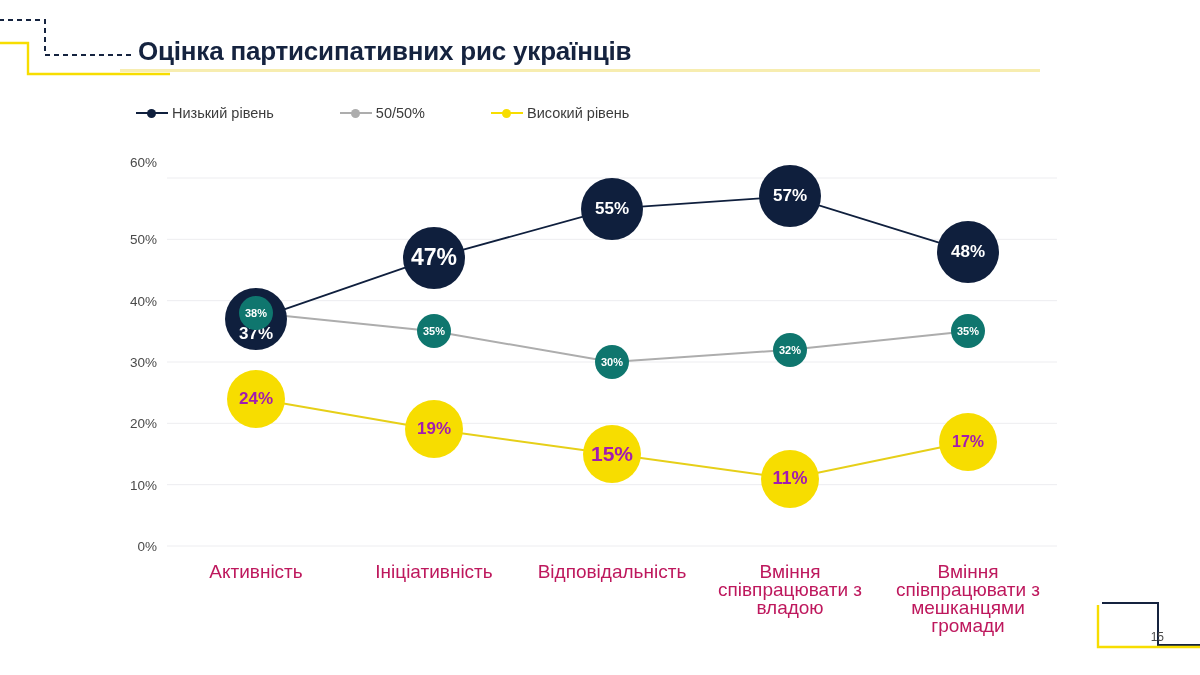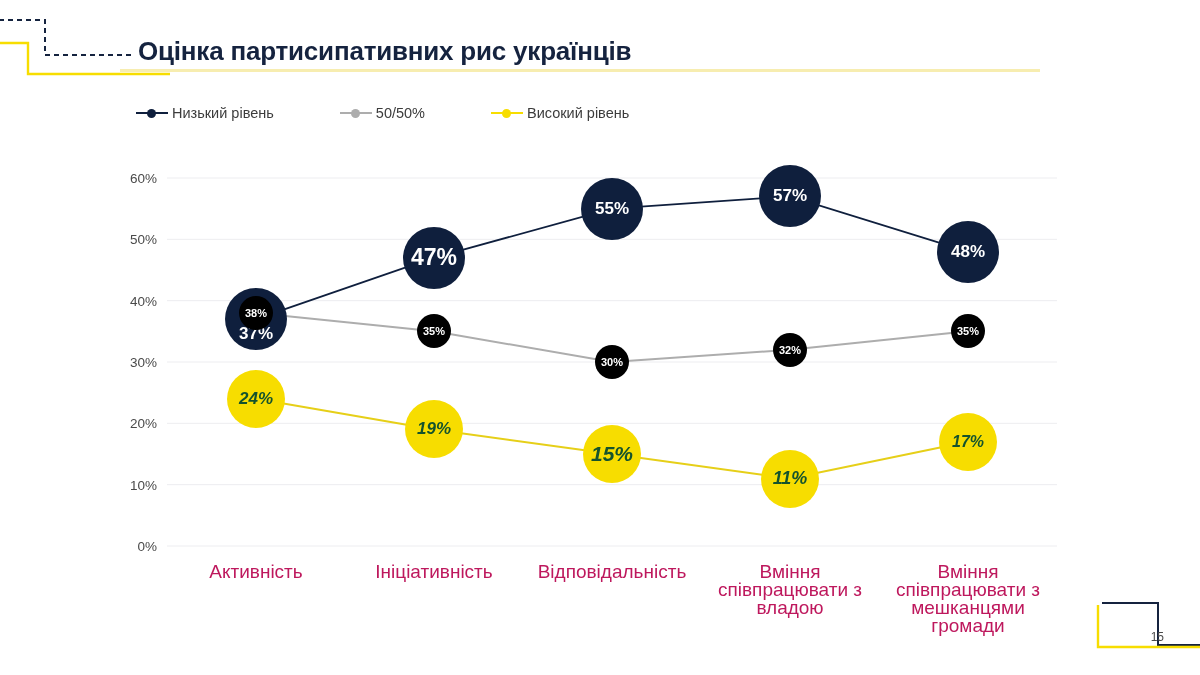--- a/index.html
+++ b/index.html
@@ -57,22 +57,22 @@
   }
 
   
   .bubble{
     position:absolute;border-radius:50%;
     display:flex;align-items:center;justify-content:center;
     transform:translate(-50%,-50%);
     font-weight:bold;
   }
   .bubble.navy{background:#0f1f3d;color:#ffffff;}
-  .bubble.gray{background:#000000;color:#ffffff;}
-  .bubble.yellow{background:#f7dd00;color:#14532d;font-style:italic;}
+  .bubble.gray{background:#0f766e;color:#ffffff;}
+  .bubble.yellow{background:#f7dd00;color:#a21caf;}
 
   
   .pagenum{
     position:absolute;right:36px;bottom:31px;
     font-size:12px;color:#4a4a4a;
   }
 </style>
 </head>
 <body>
 
@@ -125,21 +125,21 @@
         <polyline points="256,312.93333333333334 434,331.3333333333333 612,362 790,349.73333333333335 968,331.3333333333333" fill="none" stroke="#adadad" stroke-width="2"></polyline>
         <polyline points="256,398.79999999999995 434,429.4666666666667 612,454 790,478.5333333333333 968,441.73333333333335" fill="none" stroke="#e6cf18" stroke-width="2"></polyline>
       </svg>
     <div id="ylabels" class="ylabels">
         <div class="ylabel" style="left: 109px; top: 546px;">0%</div>
         <div class="ylabel" style="left: 109px; top: 484.667px;">10%</div>
         <div class="ylabel" style="left: 109px; top: 423.333px;">20%</div>
         <div class="ylabel" style="left: 109px; top: 362px;">30%</div>
         <div class="ylabel" style="left: 109px; top: 300.667px;">40%</div>
         <div class="ylabel" style="left: 109px; top: 239.333px;">50%</div>
-        <div class="ylabel" style="left: 109px; top: 178px;">60%</div>
+        <div class="ylabel" style="left: 109px; top: 162px;">60%</div>
       </div>
     <div id="xlabels">
         <div class="xlabel" style="left: 256px; top: 563px; width: 190px; margin-left: 0px;">Активність</div>
         <div class="xlabel" style="left: 434px; top: 563px; width: 190px; margin-left: 0px;">Ініціативність</div>
         <div class="xlabel" style="left: 612px; top: 563px; width: 190px; margin-left: 0px;">Відповідальність</div>
         <div class="xlabel" style="left: 790px; top: 563px; width: 190px; margin-left: 0px;">Вміння співпрацювати з владою</div>
         <div class="xlabel" style="left: 968px; top: 563px; width: 190px; margin-left: 0px;">Вміння співпрацювати з мешканцями громади</div>
       </div>
     <div id="bubbles">
         <div class="bubble navy" style="width: 62px; height: 62px; font-size: 17px; left: 256px; top: 319.067px; align-items: flex-end; padding-bottom: 6px; box-sizing: border-box;">37%</div>

